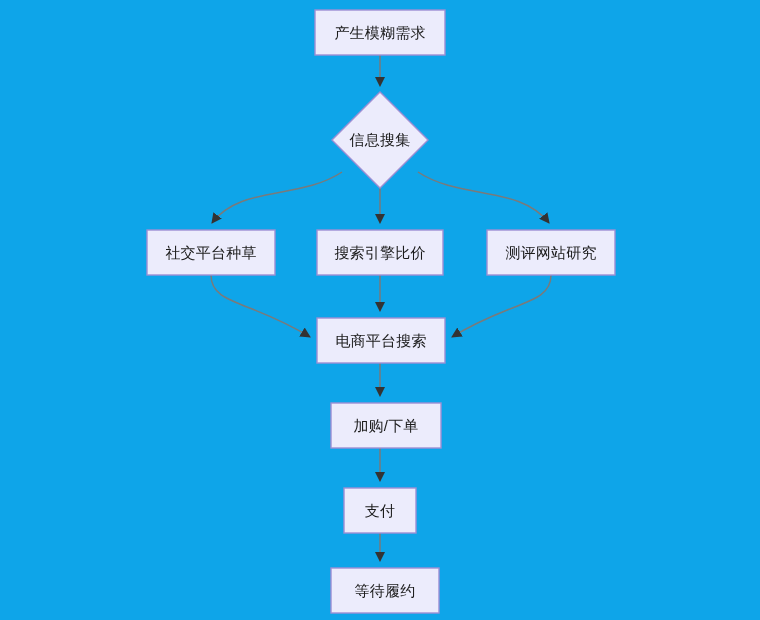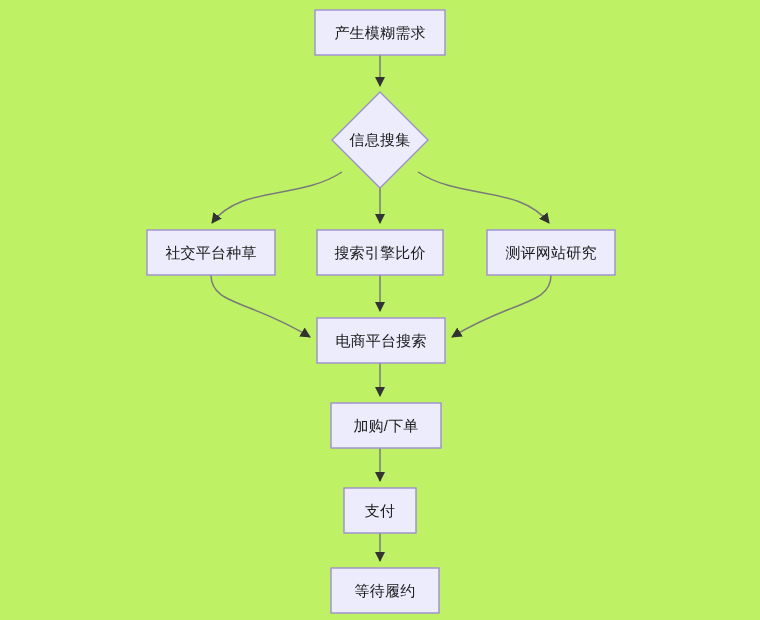--- a/index.html
+++ b/index.html
@@ -10,21 +10,21 @@
   body {
     width: 760px;
     height: 620px;
     font-family: "Liberation Sans", "DejaVu Sans", sans-serif;
     overflow: hidden;
   }
   #flowchart-root {
     position: relative;
     width: 760px;
     height: 620px;
-    background: #bef264;
+    background: #0ea5e9;
     text-decoration: underline;
   }
   svg#flow-svg {
     display: block;
     width: 760px;
     height: 620px;
   }
   .node-shape {
     fill: #ECECFC;
     stroke: #9D8FD4;

